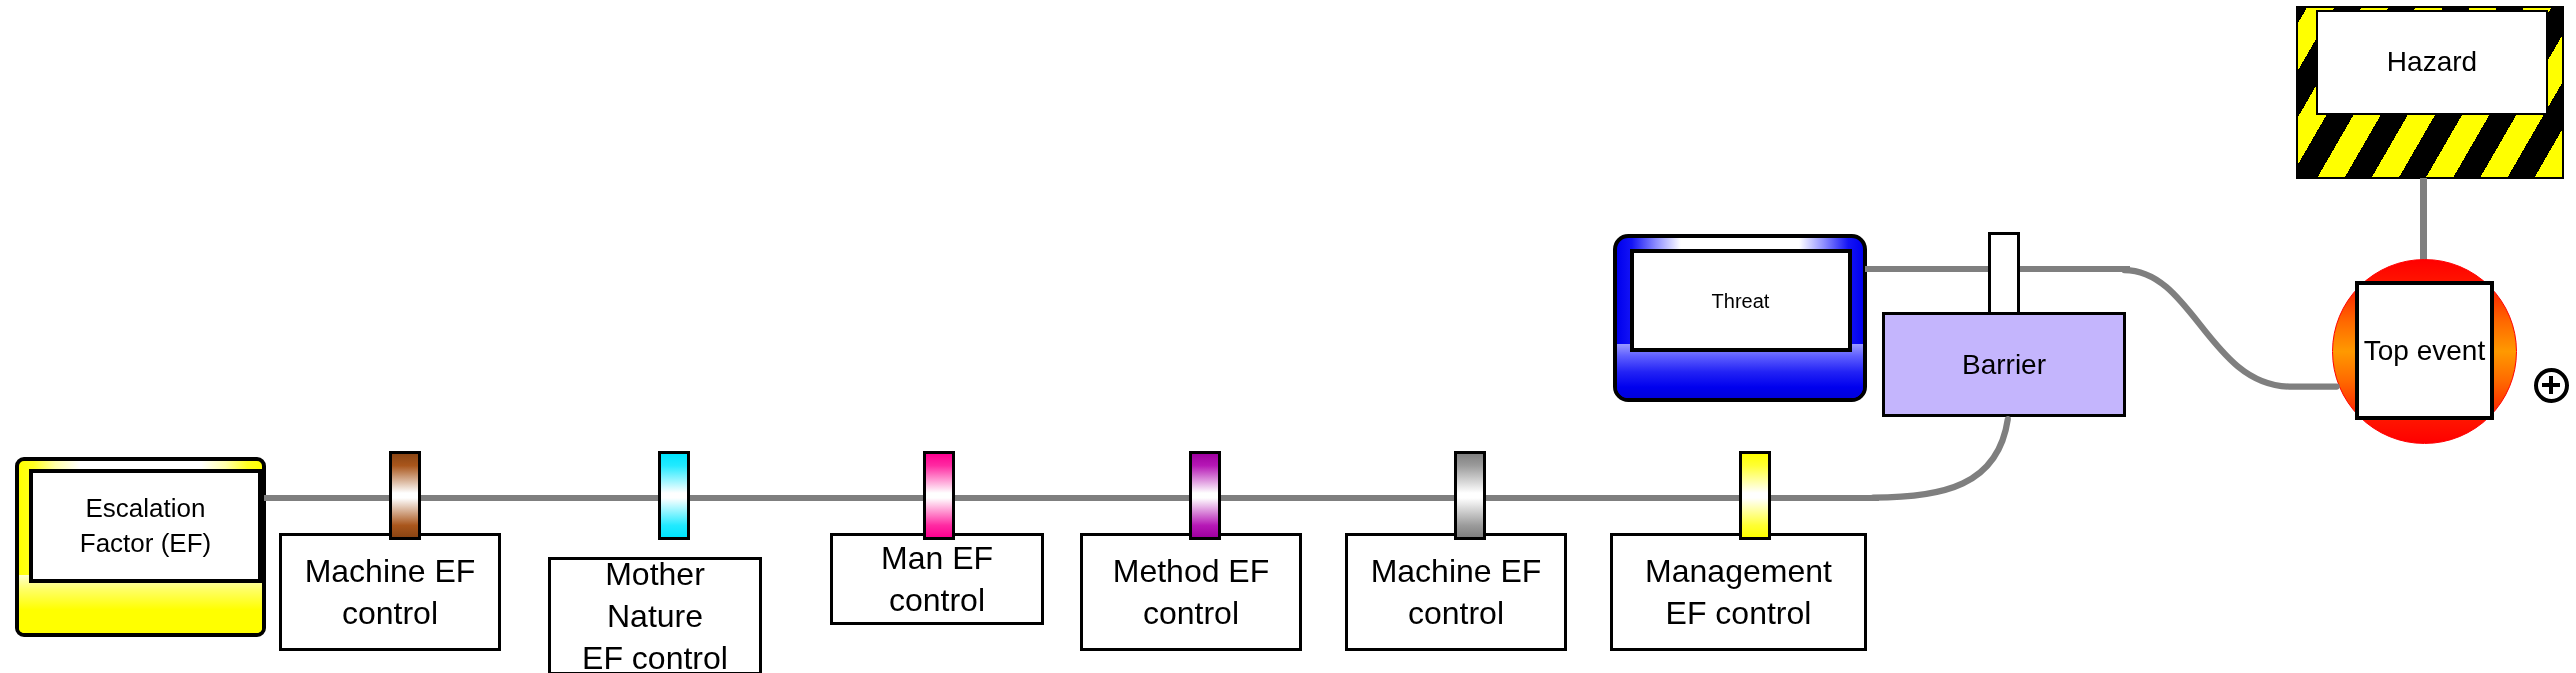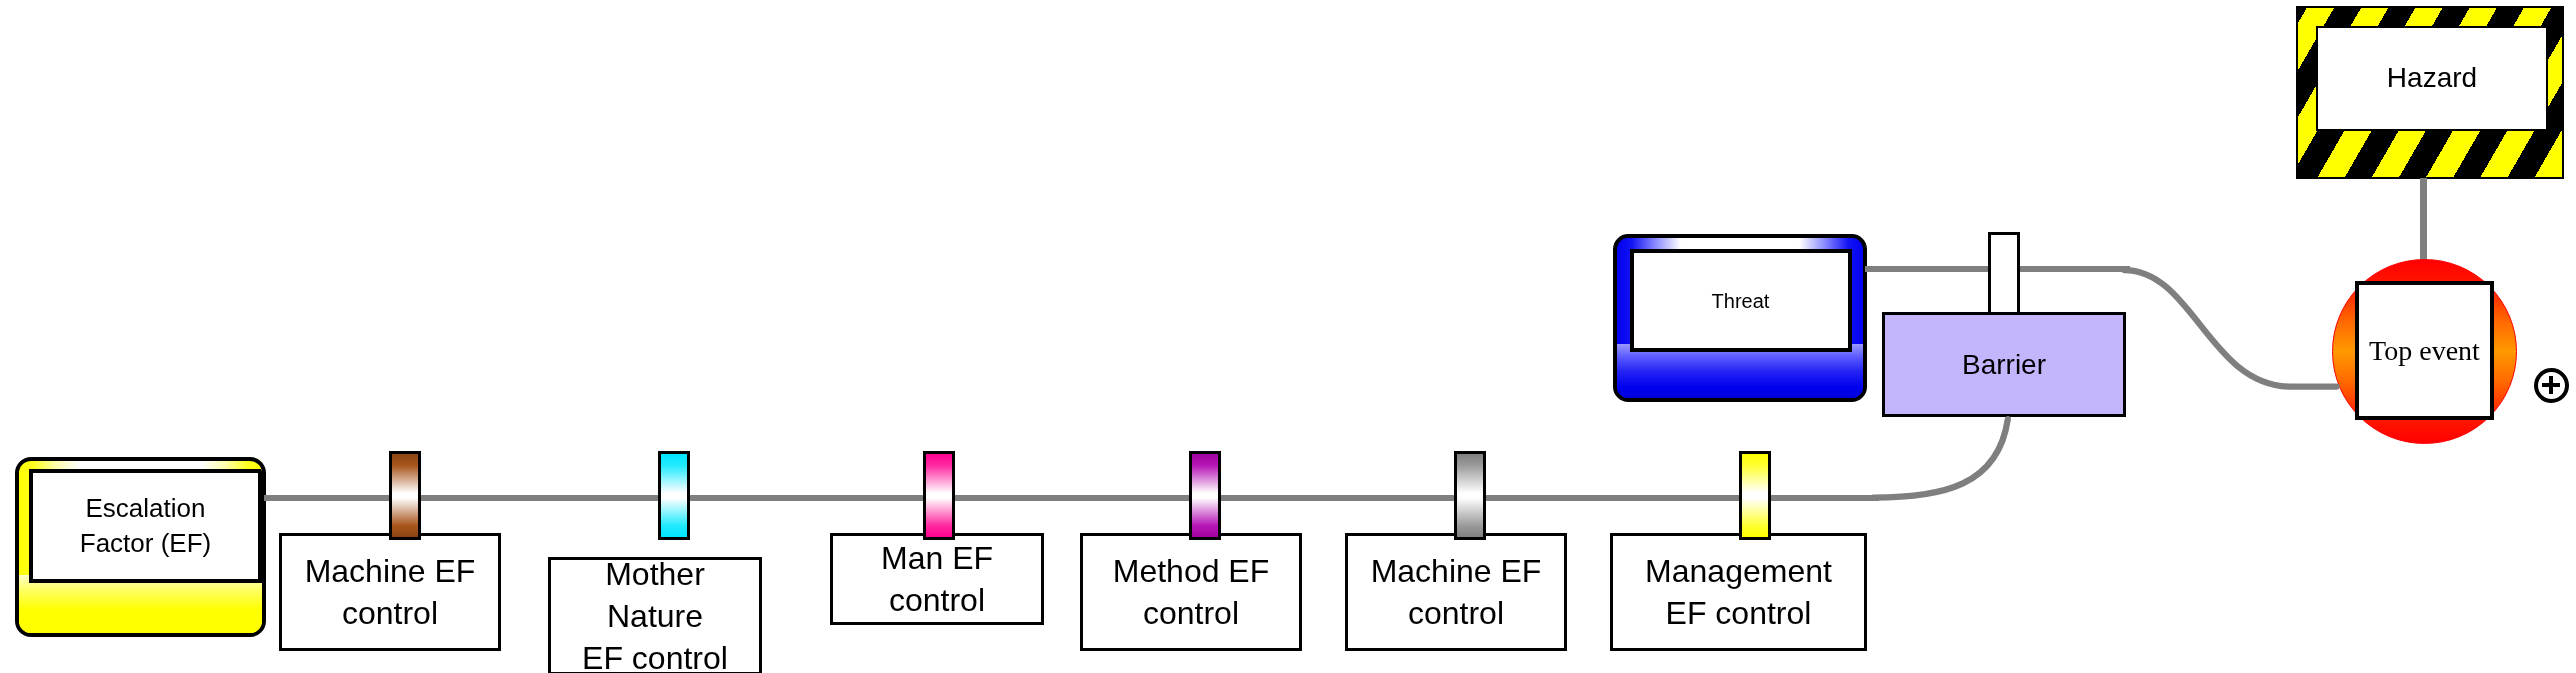--- a/index.html
+++ b/index.html
@@ -26,40 +26,39 @@
     overflow:hidden;
   }
   #hazard .stripes{
     position:absolute;left:0;top:0;right:0;bottom:0;
     background:repeating-linear-gradient(
       -60deg,
       #ffff00 0px, #ffff00 23.6px,
       #000000 23.6px, #000000 47px);
   }
   #hazard .inner-white{
-    left:18px;top:18px;width:232px;height:105px;border-width:2.8px;align-items:center;
+    left:18px;top:2px;width:232px;height:105px;border-width:2.8px;align-items:center;
   }
   #hazard .label{font-size:28px;line-height:1;}
 
   
   #hazard-link{
     left:2420px;top:178px;width:7px;height:86px;
     background:#7f7f7f;
   }
 
   
   #topevent{
     left:2332px;top:259px;width:185px;height:185px;
     border-radius:50%;
     background:linear-gradient(to bottom,
        #ff0000 0%, #ff1400 12%, #ff6a00 34%,
        #ff9900 50%, #ff6a00 66%, #ff1400 88%, #ff0000 100%);
     border:1.4px solid #ff0000;
     box-sizing:border-box;
-    font-family:Liberation Serif, serif;
   }
   #topevent .inner-white{
     left:22px;top:21px;width:139px;height:139px;border-width:4.2px;
   }
   #topevent .label{font-size:28px;line-height:1;}
 
   
   #plus-badge{
     left:2534px;top:368px;width:35px;height:35px;
     border-radius:50%;background:#fff;border:4.2px solid #000;
@@ -96,21 +95,21 @@
   #barrier .label{font-size:28px;line-height:1;}
   #barrier-bar{
     left:1988px;top:232px;width:32px;height:83px;
     background:#ffffff;border:3.5px solid #000;box-sizing:border-box;
     z-index:4;
   }
 
   
   #ef{
     left:15.3px;top:457px;width:251px;height:180px;
-    border-radius:16px;
+    border-radius:9px;
     background:linear-gradient(to right,
        #ffff00 0%, #ffff22 6%, #ffffaa 15%, #ffffff 25%,
        #ffffff 75%, #ffffaa 85%, #ffff22 94%, #ffff00 100%);
     border:4.2px solid #000;box-sizing:border-box;overflow:hidden;
   }
   #ef .btm-band{
     position:absolute;left:0;right:0;bottom:0;height:58px;
     background:linear-gradient(to bottom,
        #ffffcc 0%, #ffff66 25%, #ffff00 60%, #ffff00 100%);
   }

